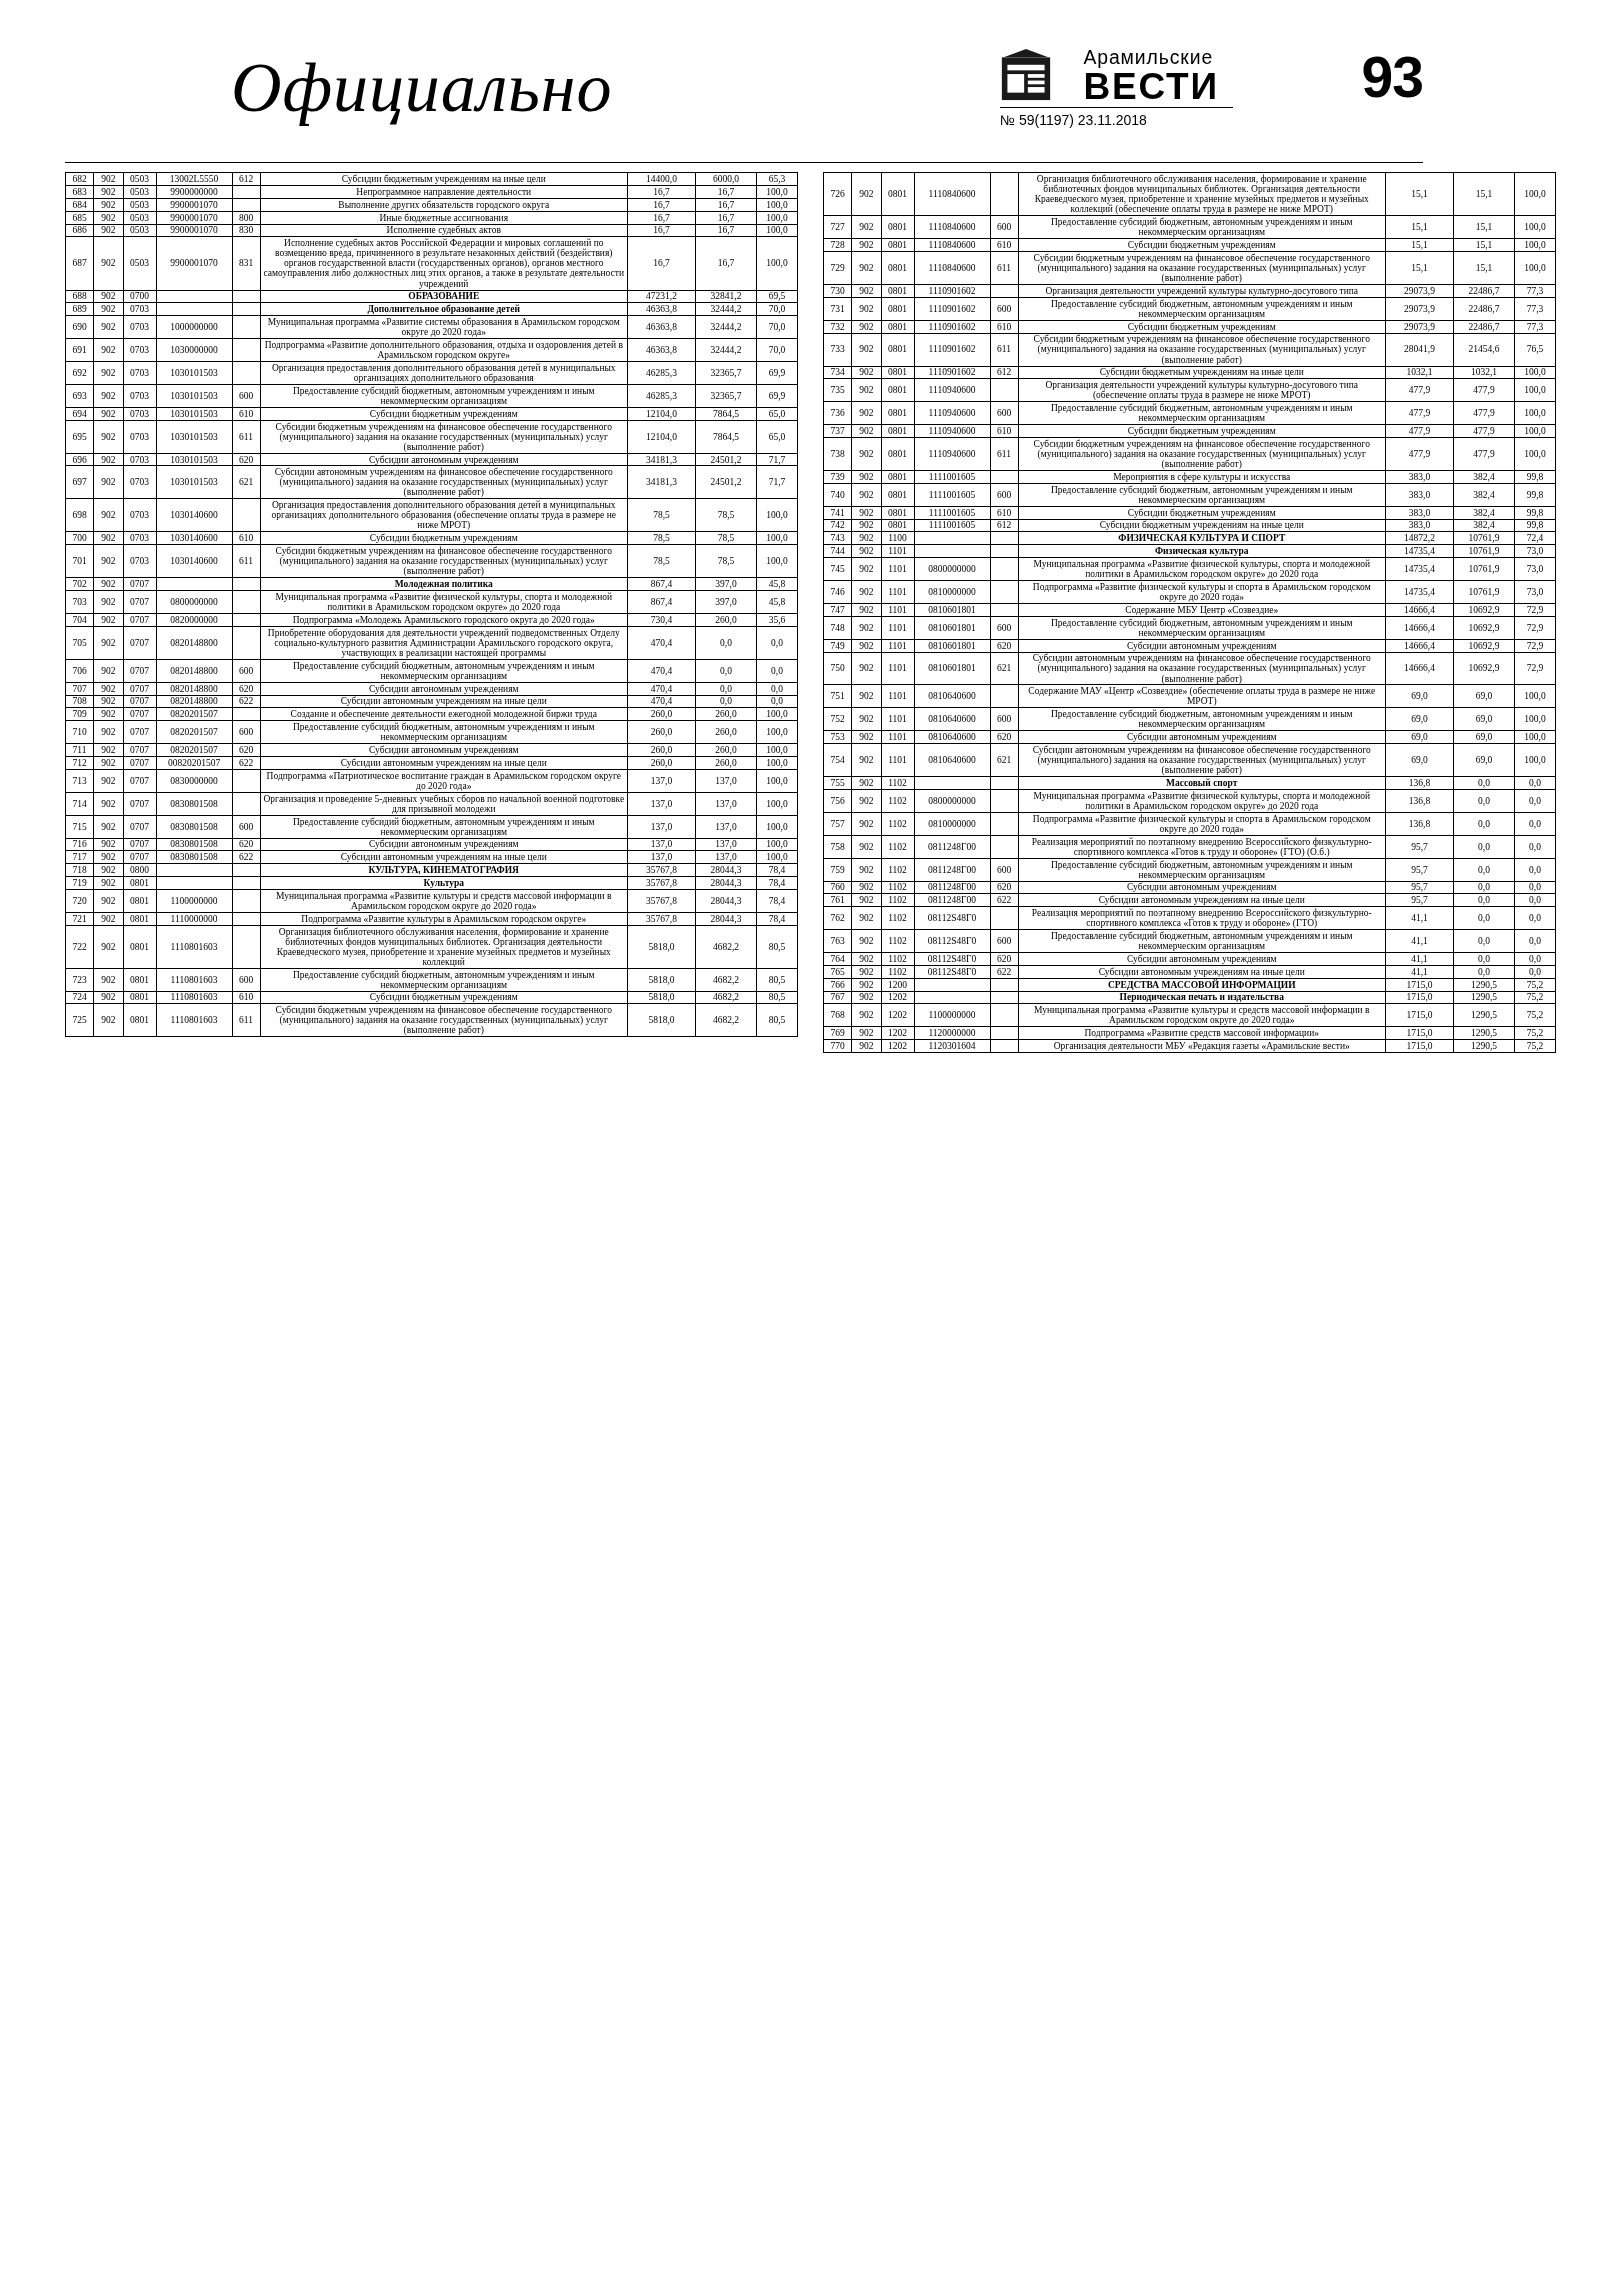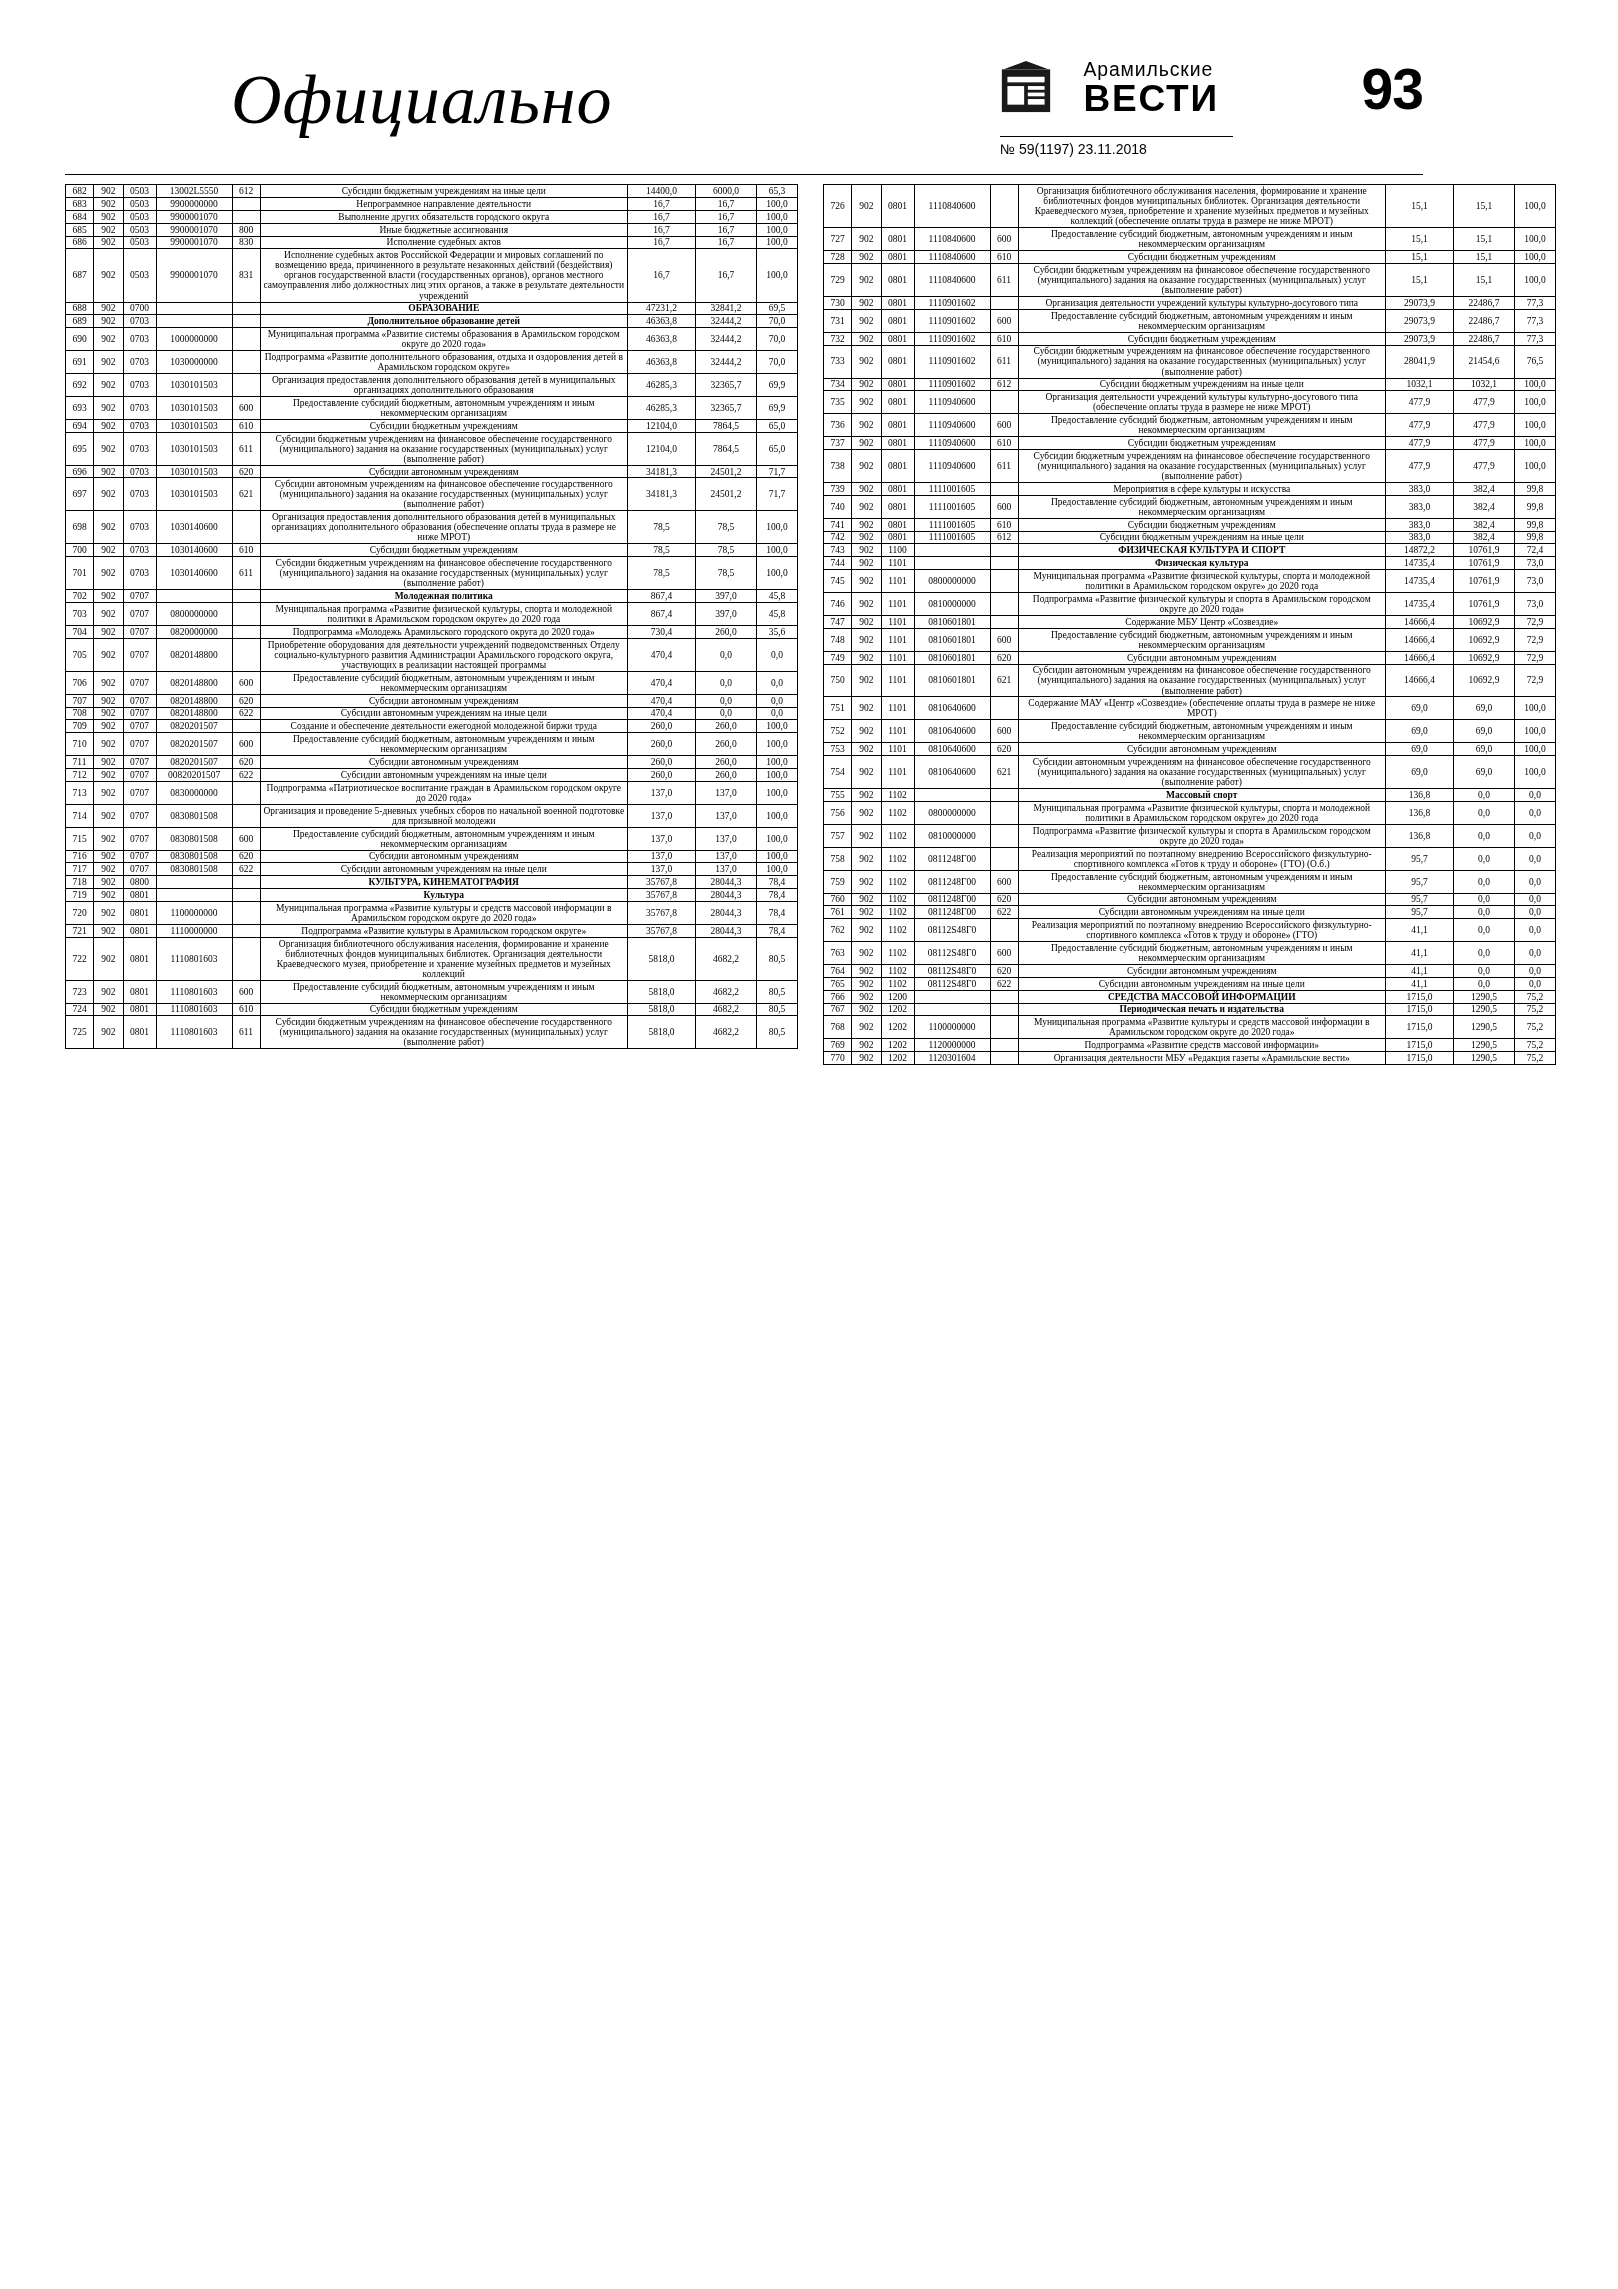--- a/index.html
+++ b/index.html
@@ -12,21 +12,21 @@
     height: 2290px;
     font-family: "Liberation Serif", serif;
     color: #000000;
     position: relative;
   }
   .page {
     width: 1488px;
     height: 2290px;
     position: relative;
     box-sizing: border-box;
-    padding: 12px 65px;
+    padding: 0 65px;
   }
   
   .masthead {
     position: relative;
     height: 162px;
   }
   .masthead-title {
     position: absolute;
     left: 166px;
     top: 48px;
@@ -64,21 +64,21 @@
   .brand-bottom {
     font-family: "Liberation Sans", sans-serif;
     font-weight: bold;
     font-size: 37px;
     letter-spacing: 1.8px;
     margin-top: 0.9px;
   }
   .brand-issue {
     font-family: "Liberation Sans", sans-serif;
     font-size: 14px;
-    margin-top: 19px;
+    margin-top: 2px;
     border-top: 0.9px solid #000;
     padding-top: 3.7px;
     width: 233px;
   }
   .page-number {
     position: absolute;
     right: 0px;
     top: 44px;
     font-family: "Liberation Sans", sans-serif;
     font-weight: bold;

